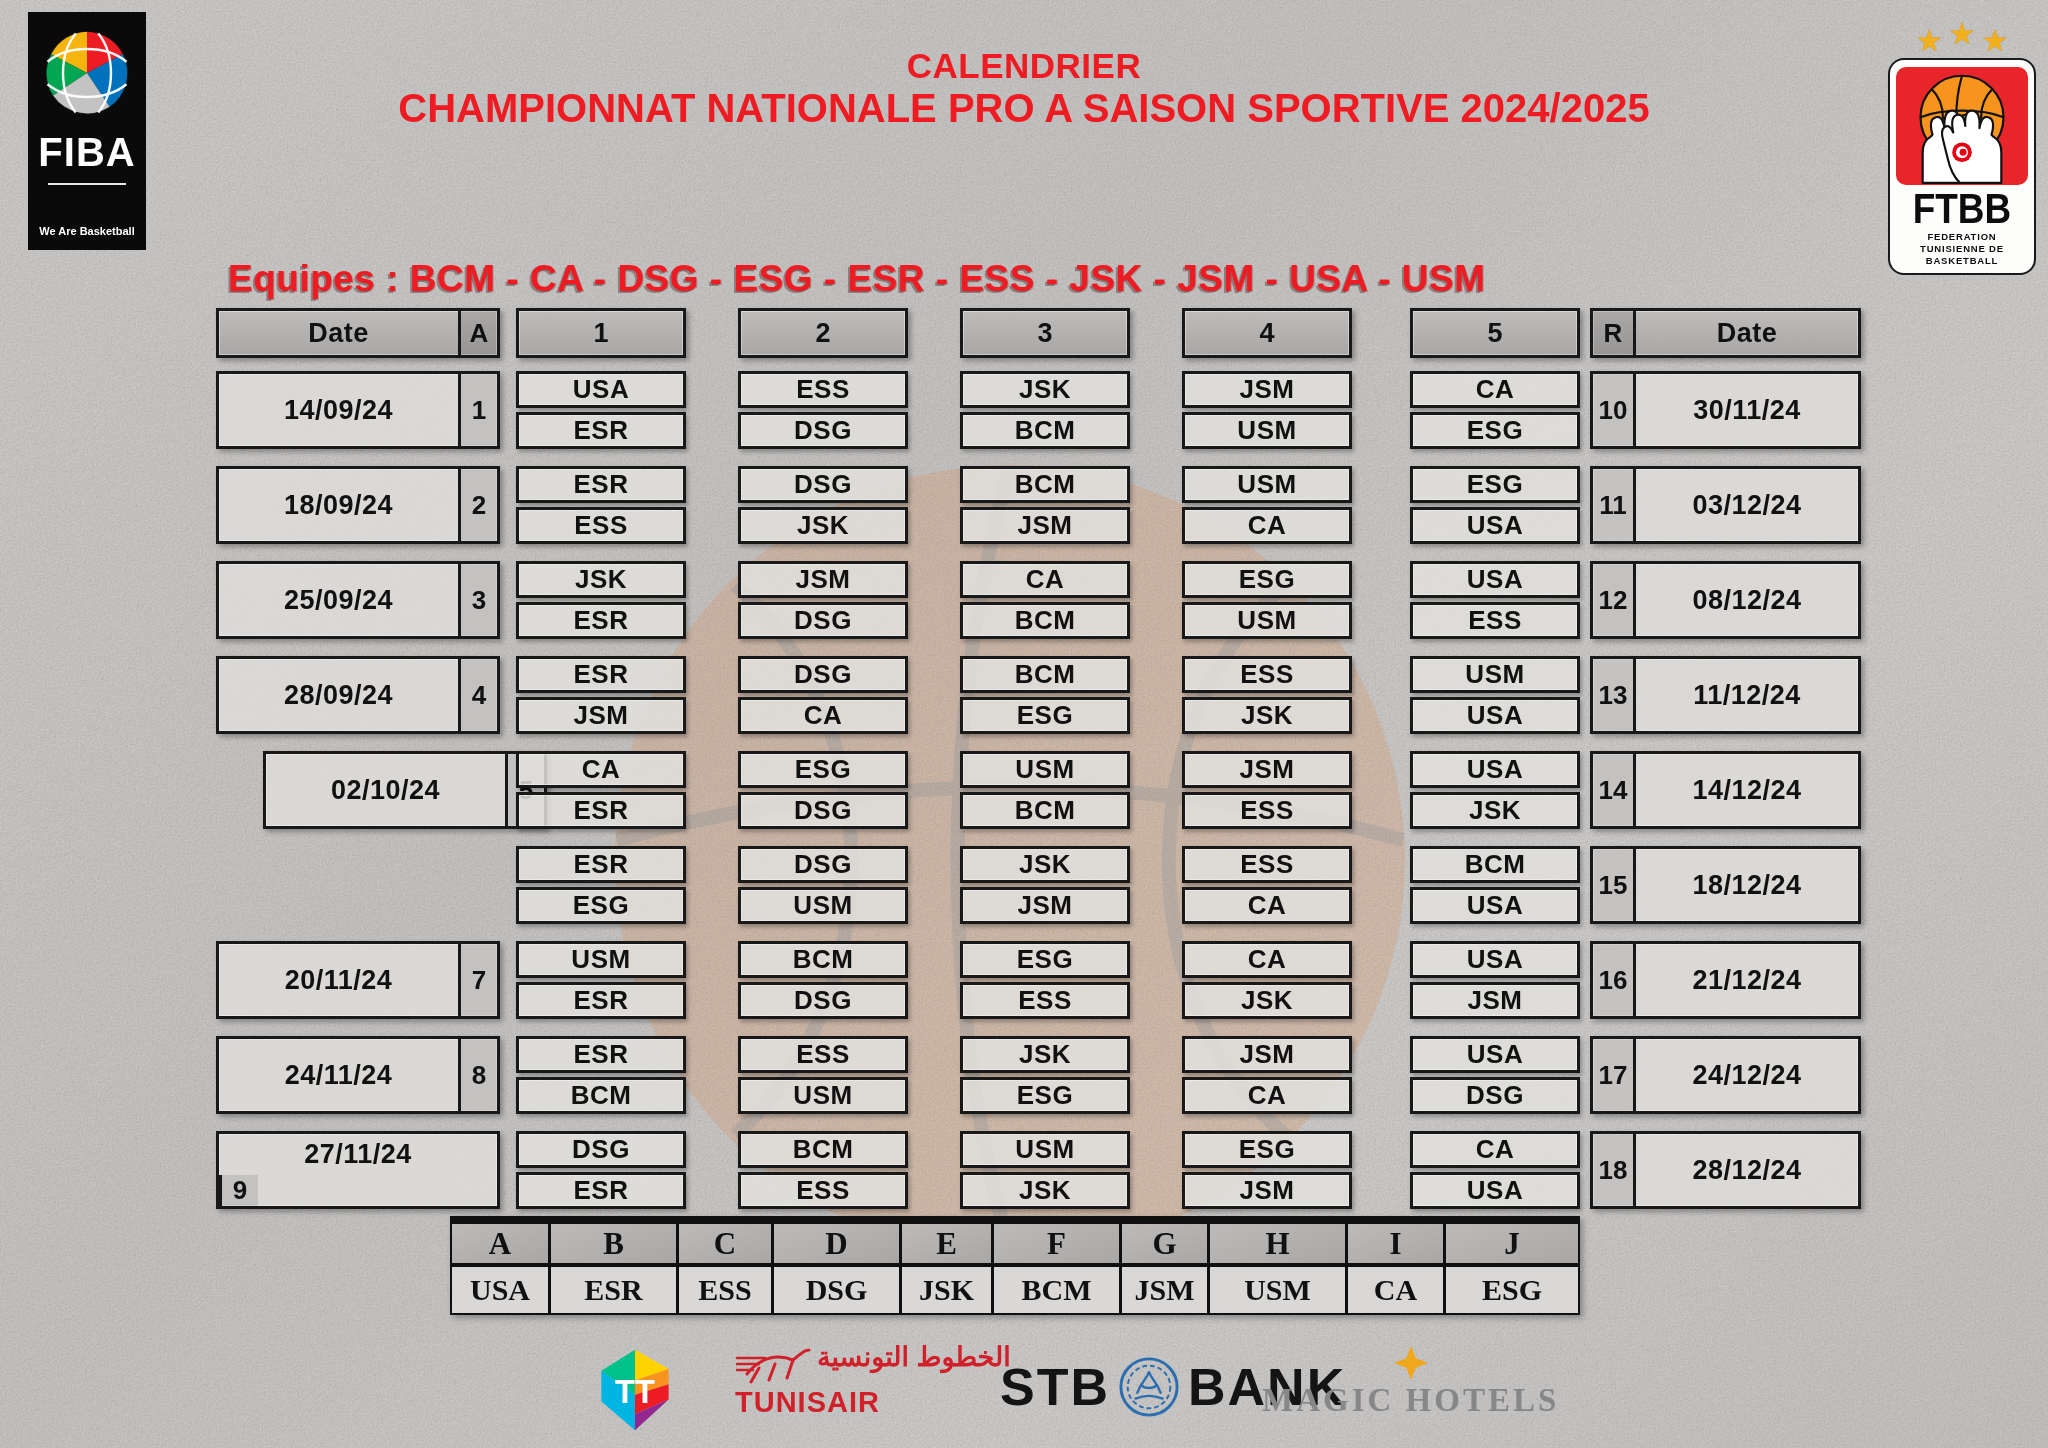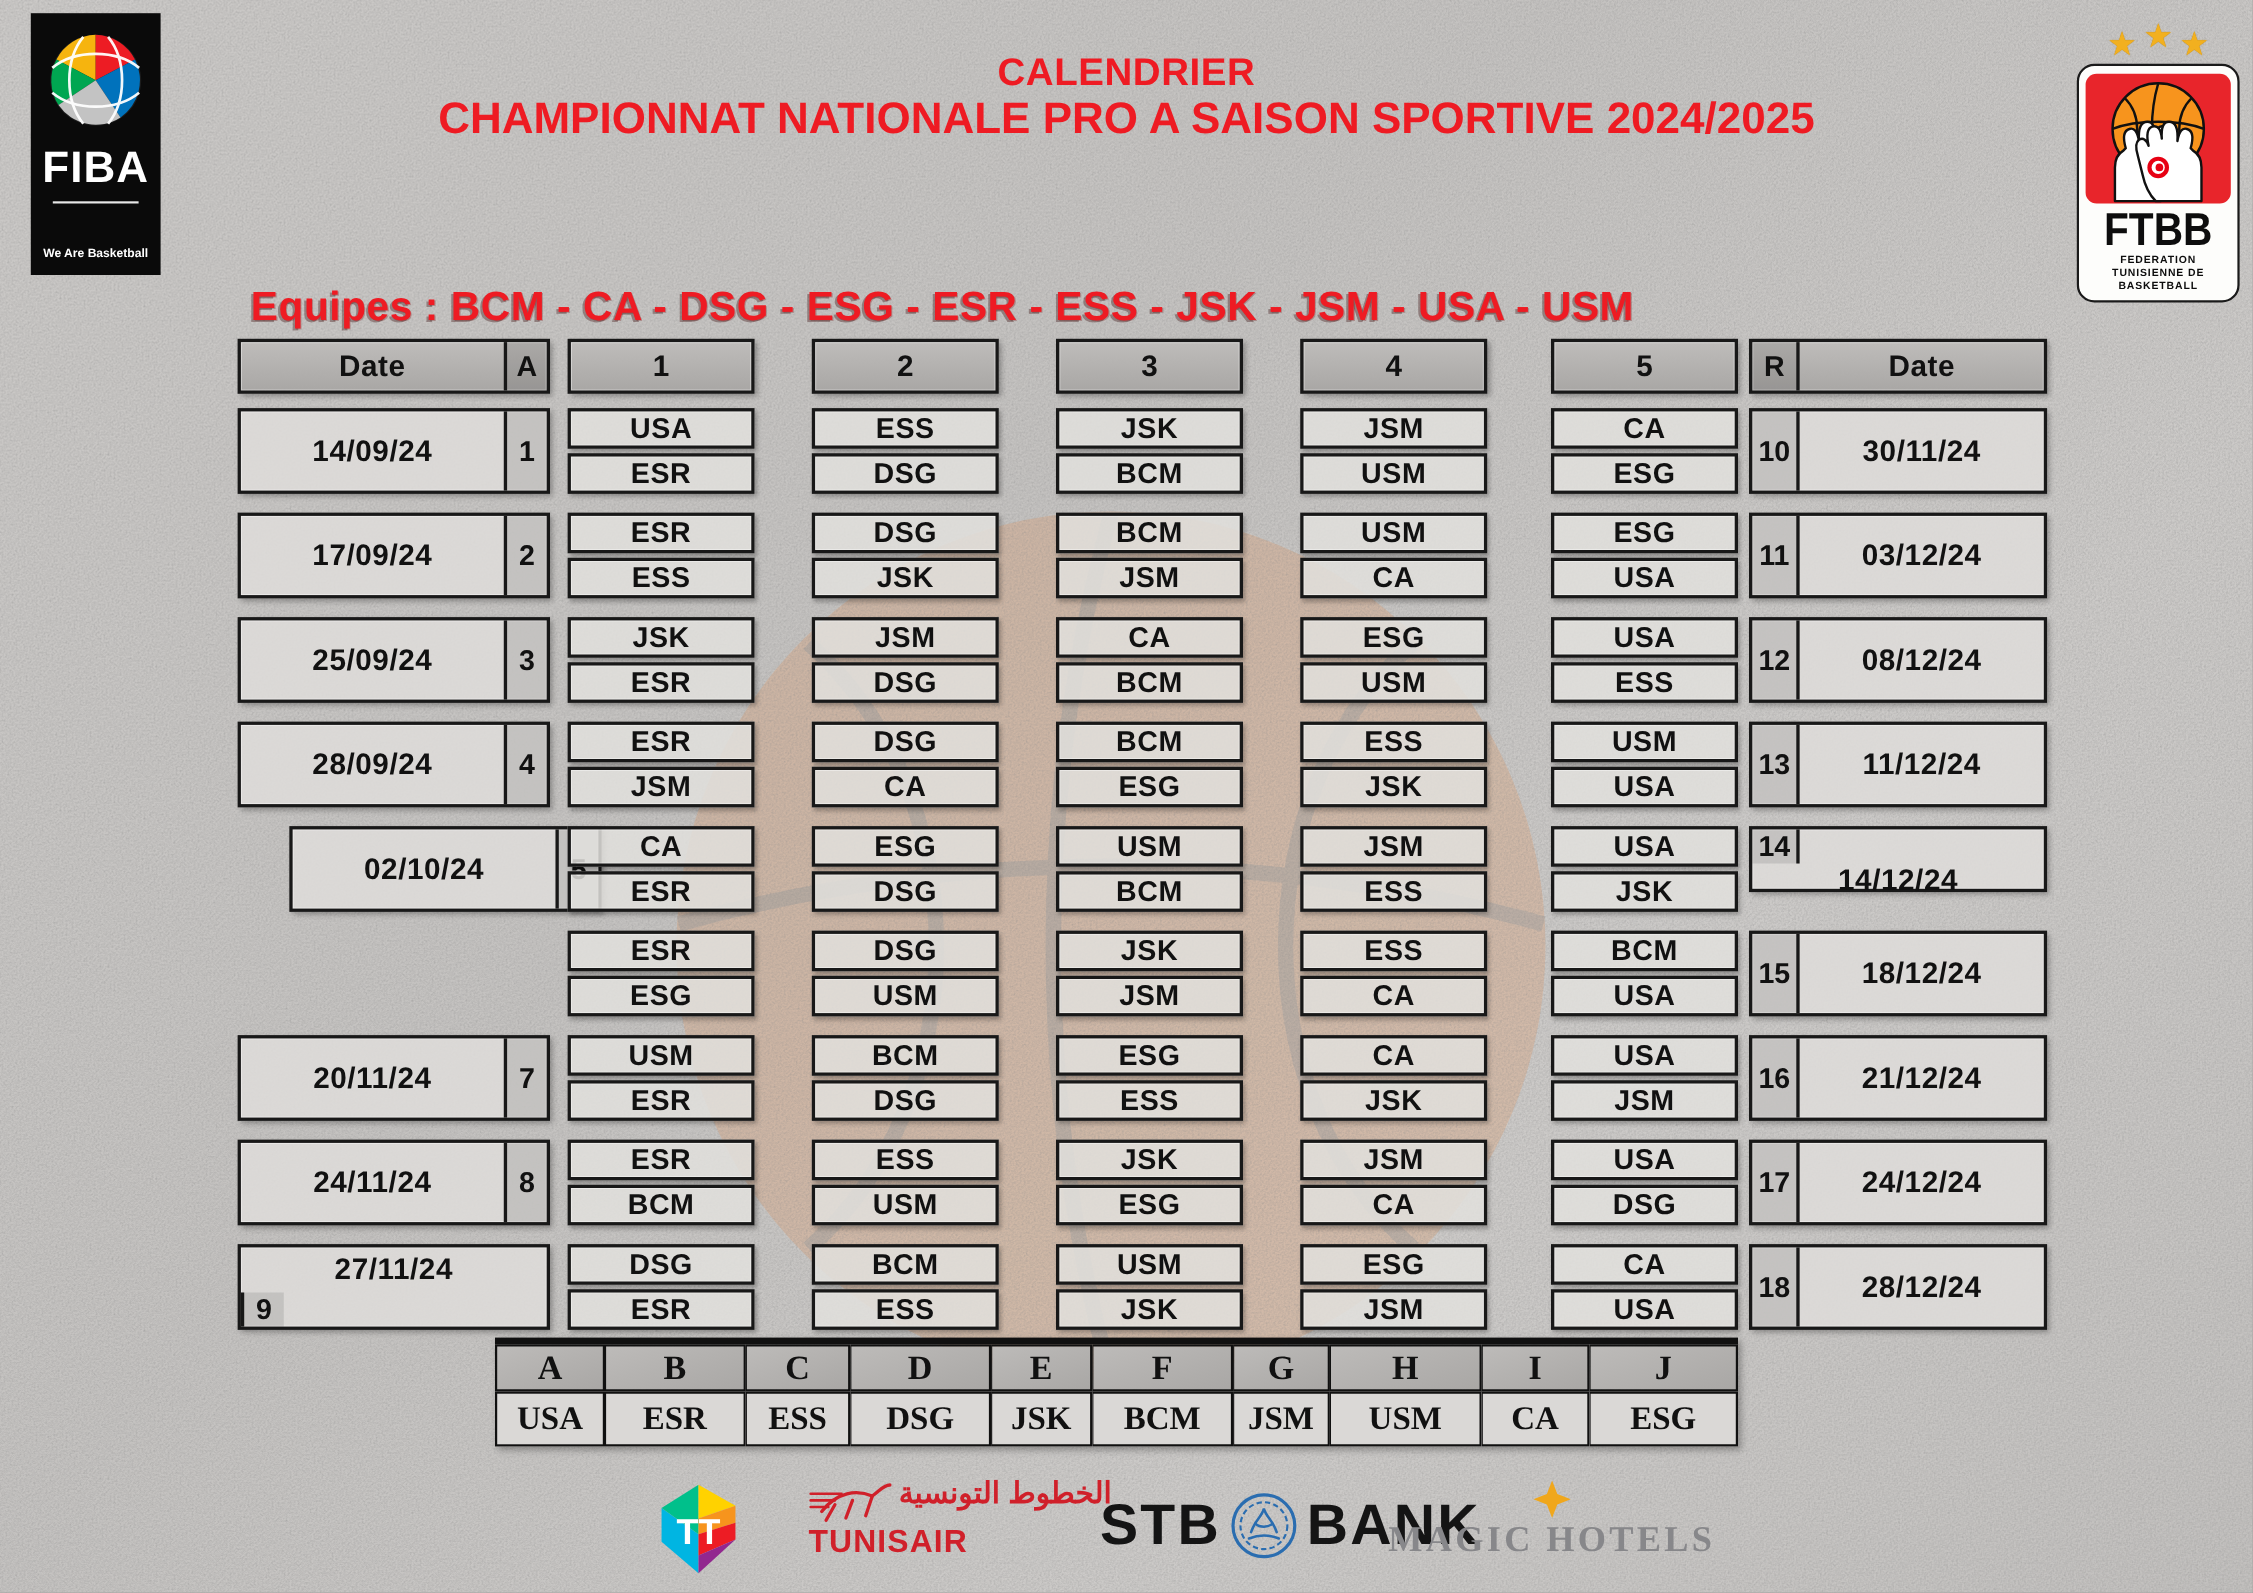--- a/index.html
+++ b/index.html
@@ -196,21 +196,21 @@
         <div class="tcell" style="left: 966px; top: 41px;">USM</div>
         <div class="tcell" style="left: 1194px; top: 0px;">CA</div>
         <div class="tcell" style="left: 1194px; top: 41px;">ESG</div>
         <div class="obox" style="left: 1374px; width: 271px; height: 78px;">
           <div class="rpart">10</div>
           <div class="dpart">30/11/24</div>
         </div>
       </div>
       <div class="srow" style="top: 158px; height: 78px;">
         <div class="obox" style="left: 0px; width: 284px; height: 78px;">
-          <div class="dpart">17/09/24</div>
+          <div class="dpart">18/09/24</div>
           <div class="apart">2</div>
         </div>
         <div class="tcell" style="left: 300px; top: 0px;">ESR</div>
         <div class="tcell" style="left: 300px; top: 41px;">ESS</div>
         <div class="tcell" style="left: 522px; top: 0px;">DSG</div>
         <div class="tcell" style="left: 522px; top: 41px;">JSK</div>
         <div class="tcell" style="left: 744px; top: 0px;">BCM</div>
         <div class="tcell" style="left: 744px; top: 41px;">JSM</div>
         <div class="tcell" style="left: 966px; top: 0px;">USM</div>
         <div class="tcell" style="left: 966px; top: 41px;">CA</div>
@@ -269,21 +269,21 @@
         <div class="tcell" style="left: 300px; top: 0px;">CA</div>
         <div class="tcell" style="left: 300px; top: 41px;">ESR</div>
         <div class="tcell" style="left: 522px; top: 0px;">ESG</div>
         <div class="tcell" style="left: 522px; top: 41px;">DSG</div>
         <div class="tcell" style="left: 744px; top: 0px;">USM</div>
         <div class="tcell" style="left: 744px; top: 41px;">BCM</div>
         <div class="tcell" style="left: 966px; top: 0px;">JSM</div>
         <div class="tcell" style="left: 966px; top: 41px;">ESS</div>
         <div class="tcell" style="left: 1194px; top: 0px;">USA</div>
         <div class="tcell" style="left: 1194px; top: 41px;">JSK</div>
-        <div class="obox" style="left: 1374px; width: 271px; height: 60px; flex-direction: column;">
+        <div class="obox" style="left: 1374px; width: 271px; height: 78px;">
           <div class="rpart">14</div>
           <div class="dpart">14/12/24</div>
         </div>
       </div>
       <div class="srow" style="top: 538px; height: 78px;">
         <div class="tcell" style="left: 300px; top: 0px;">ESR</div>
         <div class="tcell" style="left: 300px; top: 41px;">ESG</div>
         <div class="tcell" style="left: 522px; top: 0px;">DSG</div>
         <div class="tcell" style="left: 522px; top: 41px;">USM</div>
         <div class="tcell" style="left: 744px; top: 0px;">JSK</div>

